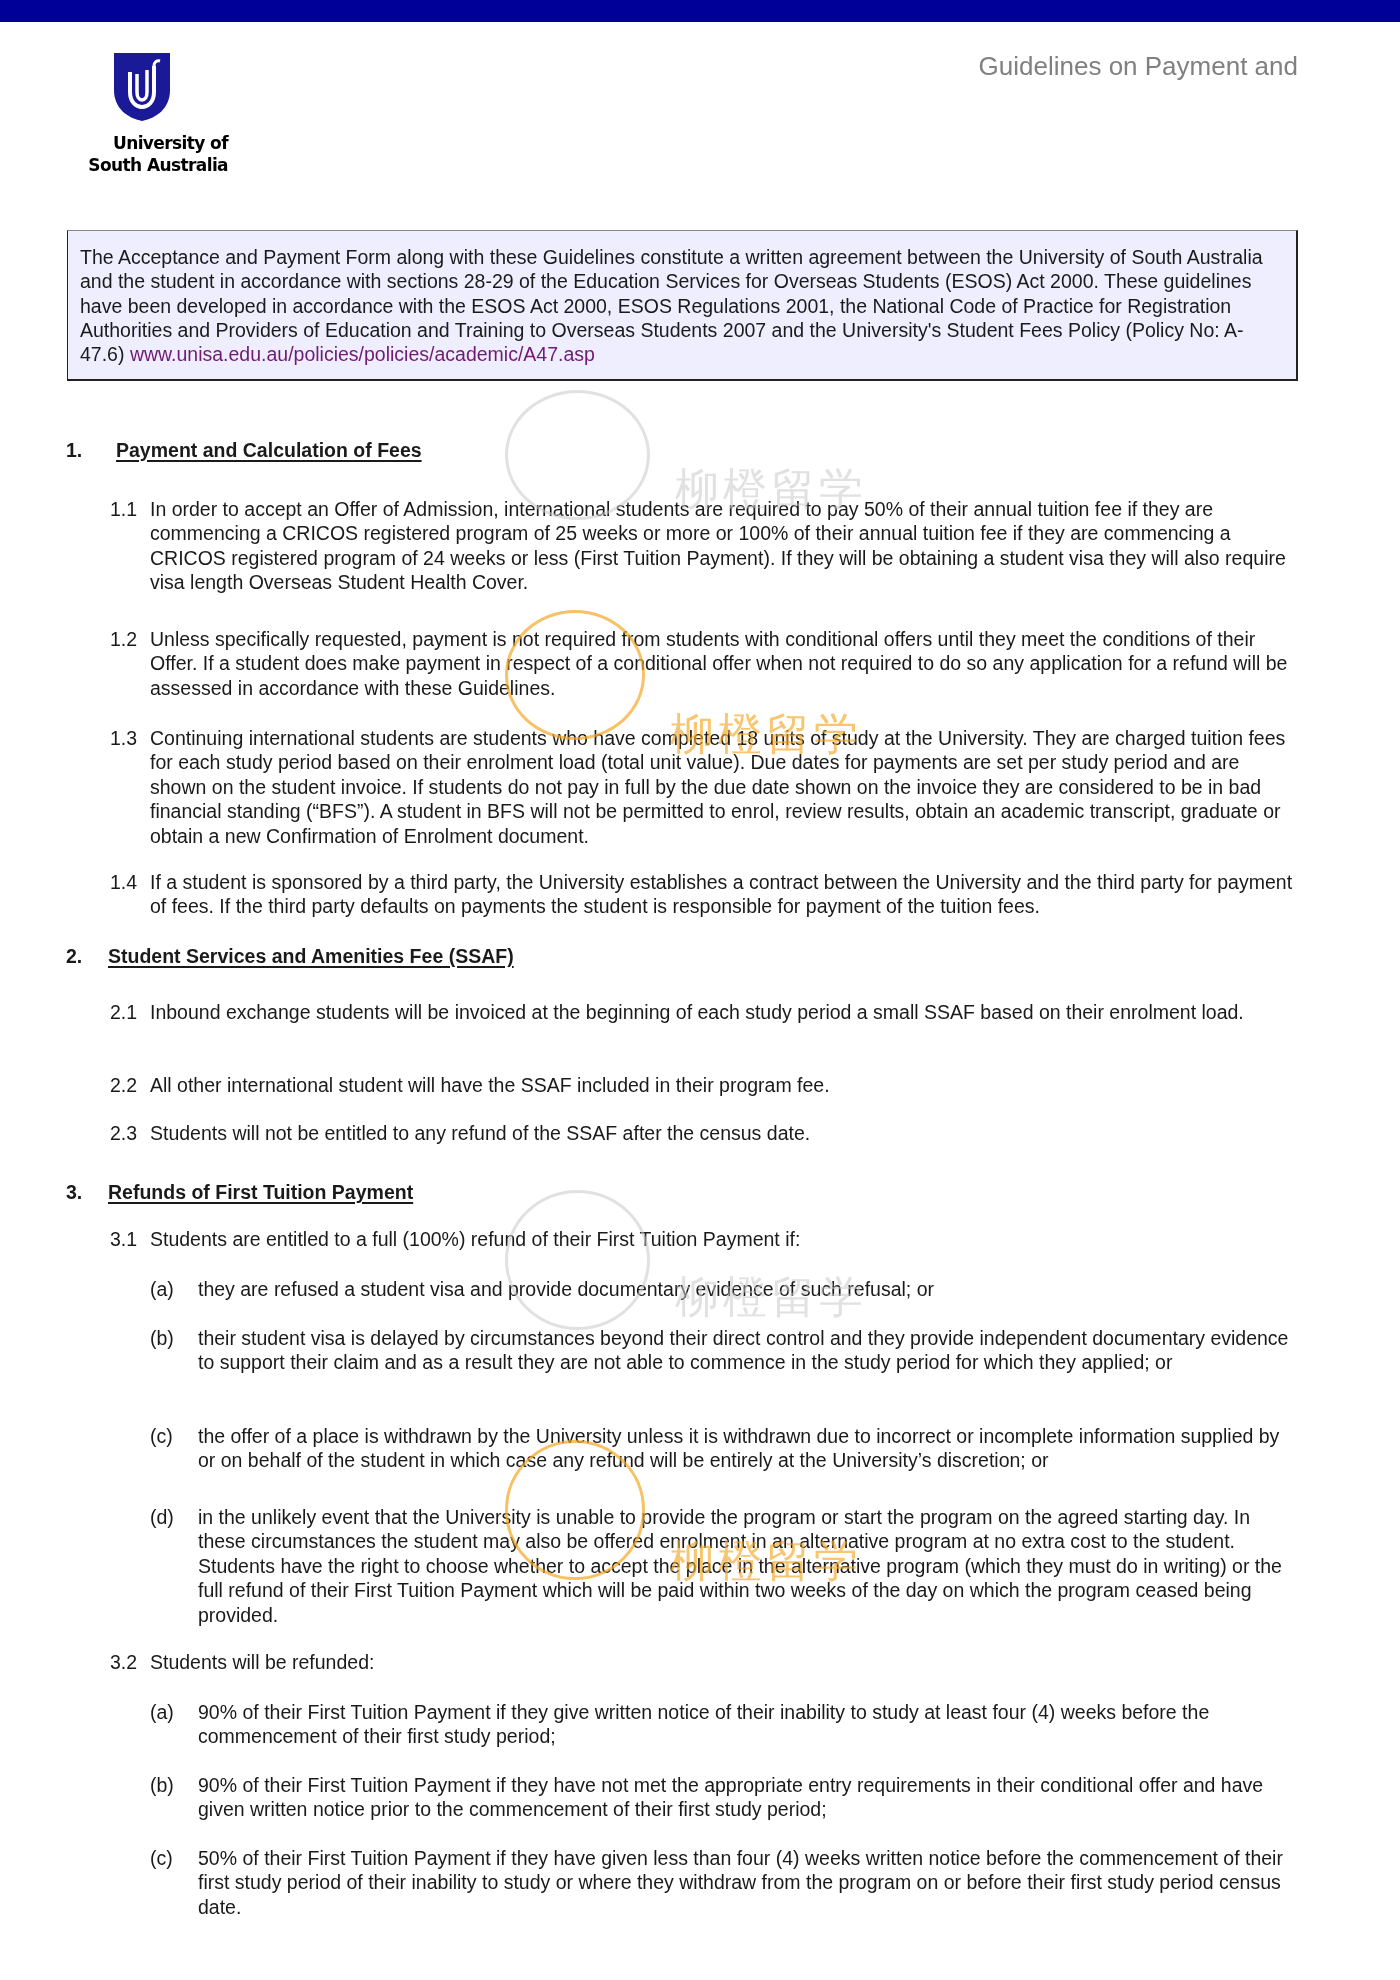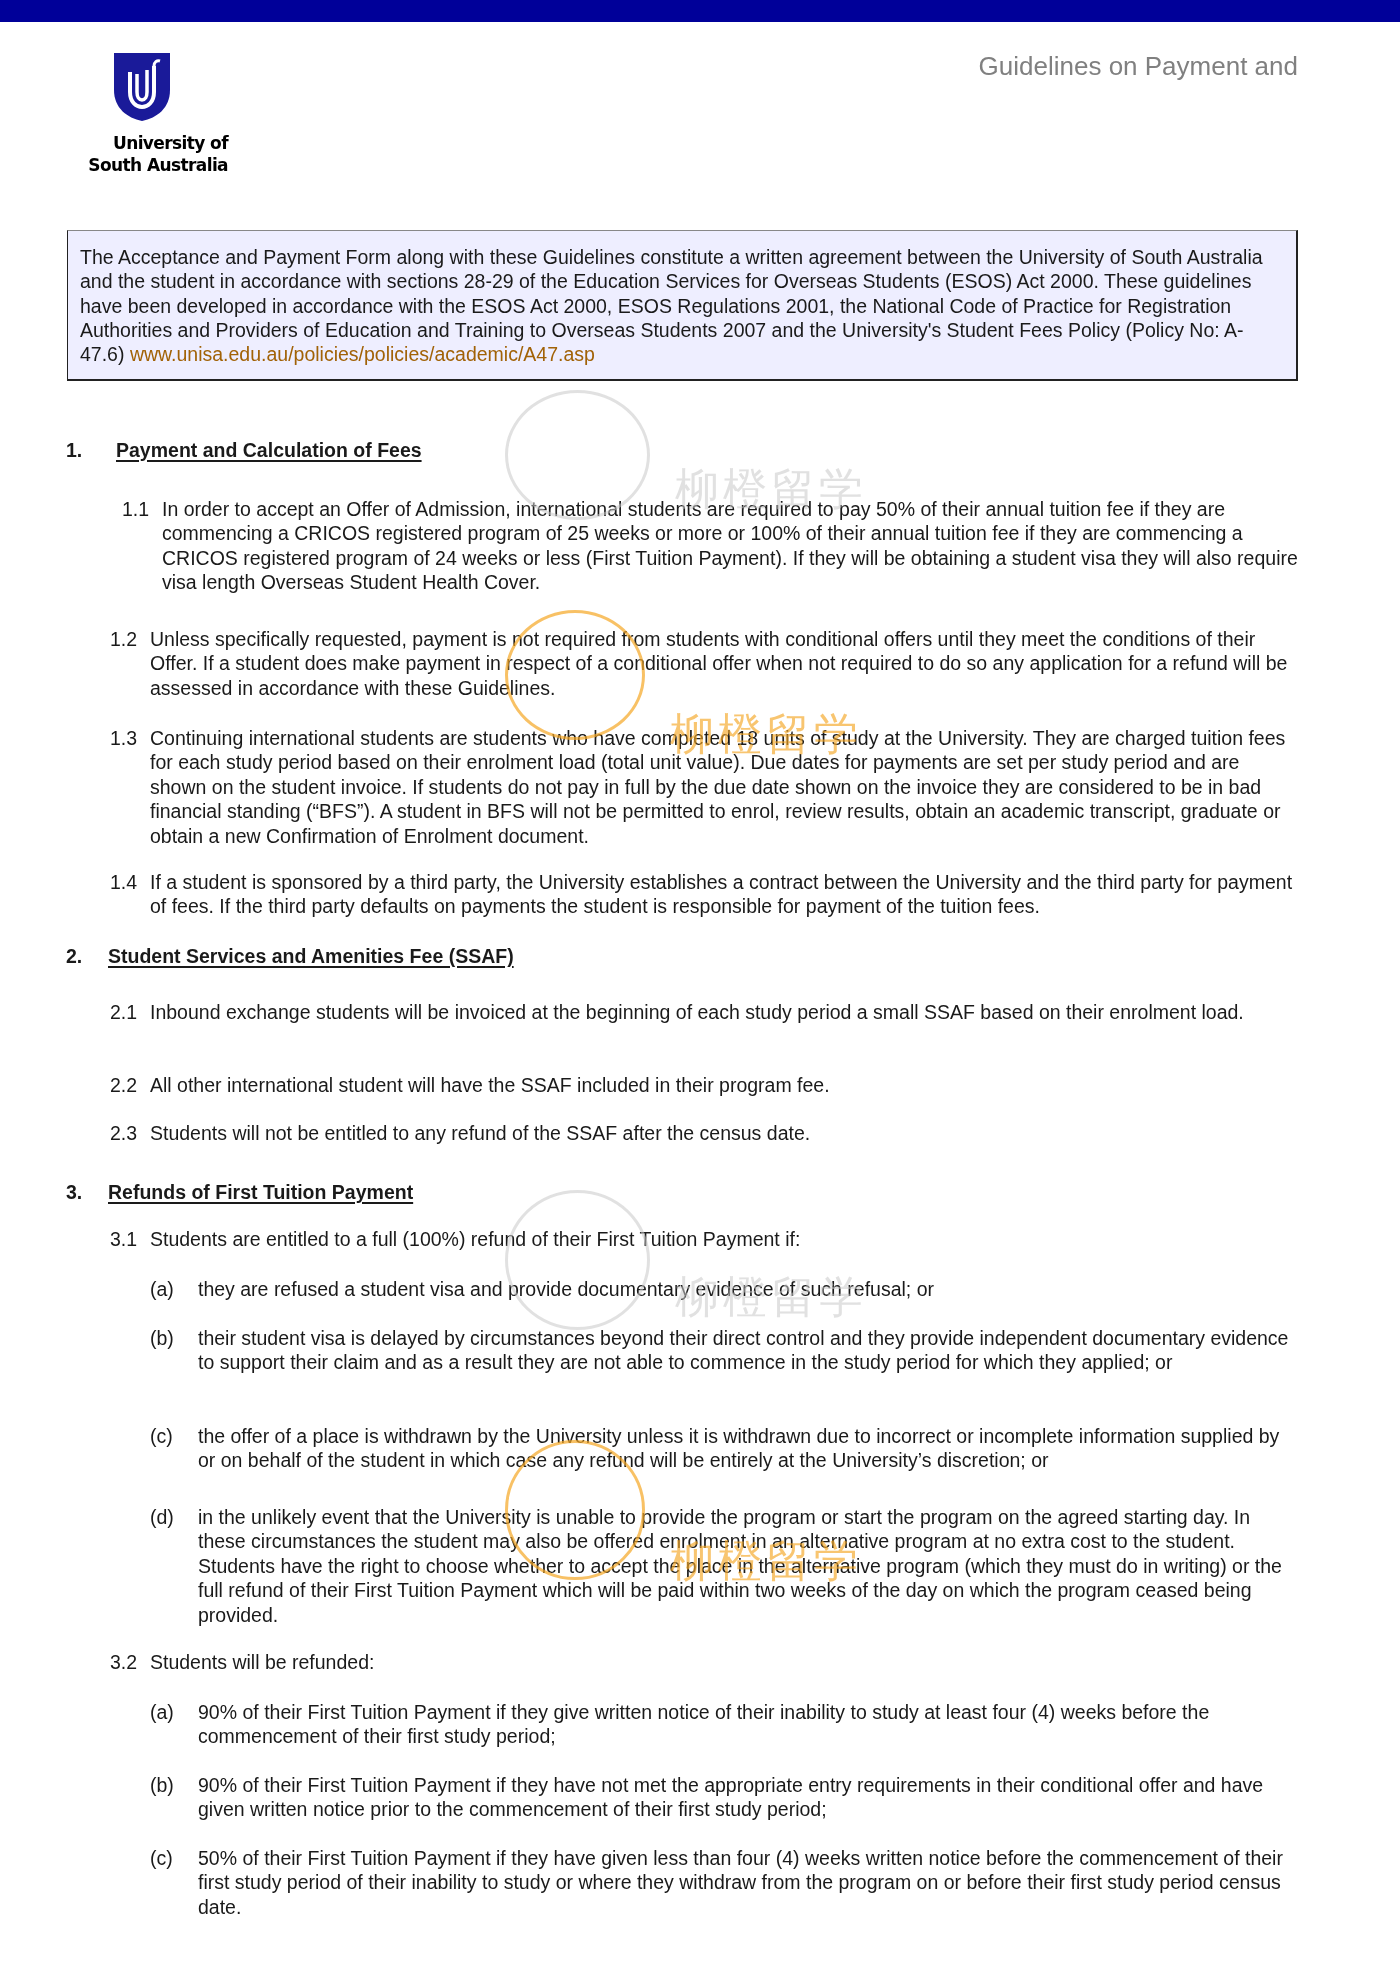--- a/index.html
+++ b/index.html
@@ -15,21 +15,21 @@
                  line-height: 22px; color: #000000; letter-spacing: -0.6px; }
 
     .title-block { position: absolute; right: 102px; top: 52px; text-align: right; }
     .section-title { font-size: 50px; line-height: 54px; color: #00008b; }
     .subtitle { font-size: 26px; line-height: 28px; color: #808080; }
 
     .intro-box { position: absolute; left: 67px; top: 230px; width: 1231px; height: 151px;
                  background: #eeeeff; border: 1.5px solid #222; border-top-color: #888;
                  border-right-width: 2px; border-bottom-width: 2.5px;
                  padding: 14px 12px; font-size: 19.5px; line-height: 24.3px; color: #1a1a1a; }
-    .intro-box a { color: #a16207; text-decoration: none; }
+    .intro-box a { color: #701a75; text-decoration: none; }
     .h { position: absolute; font-weight: bold; font-size: 19.5px; line-height: 24px; }
     .h .num { position: absolute; left: 0; top: 0; }
     .h .ttl { position: absolute; white-space: nowrap; text-decoration: underline; text-decoration-thickness: 2px; text-underline-offset: 3px; }
 
     .para { position: absolute; font-size: 19.5px; line-height: 24.4px; }
     .para .pn { position: absolute; left: 0; top: 0; }
     .para .pt { display: block; }
 
     .watermark { position: absolute; pointer-events: none; }
     .wm-face { position: absolute; border-radius: 50%; border: 3px solid; }
@@ -59,21 +59,21 @@
 
 <div class="intro-box">
   <span>The Acceptance and Payment Form along with these Guidelines constitute a written agreement between the University of South Australia and the student in accordance with sections 28-29 of the Education Services for Overseas Students (ESOS) Act 2000. These guidelines have been developed in accordance with the ESOS Act 2000, ESOS Regulations 2001, the National Code of Practice for Registration Authorities and Providers of Education and Training to Overseas Students 2007 and the University's Student Fees Policy (Policy No: A-47.6) </span><a>www.unisa.edu.au/policies/policies/academic/A47.asp</a>
 </div>
 
 <div class="h" style="left:66px; top:438px;">
   <span class="num">1.</span>
   <span class="ttl" style="left:50px;">Payment and Calculation of Fees</span>
 </div>
 
-<div class="para" style="left:122px; top:497px; width:1190px;">
+<div class="para" style="left:110px; top:497px; width:1190px;">
   <span class="pn">1.1</span>
   <span class="pt" style="margin-left:40px;">In order to accept an Offer of Admission, international students are required to pay 50% of their annual tuition fee if they are commencing a CRICOS registered program of 25 weeks or more or 100% of their annual tuition fee if they are commencing a CRICOS registered program of 24 weeks or less (First Tuition Payment).  If they will be obtaining a student visa they will also require visa length Overseas Student Health Cover.</span>
 </div>
 
 <div class="para" style="left:110px; top:627px; width:1190px;">
   <span class="pn">1.2</span>
   <span class="pt" style="margin-left:40px;">Unless specifically requested, payment is not required from students with conditional offers until they meet the conditions of their Offer.  If a student does make payment in respect of a conditional offer when not required to do so any application for a refund will be assessed in accordance with these Guidelines.</span>
 </div>
 
 <div class="para" style="left:110px; top:726px; width:1190px;">

